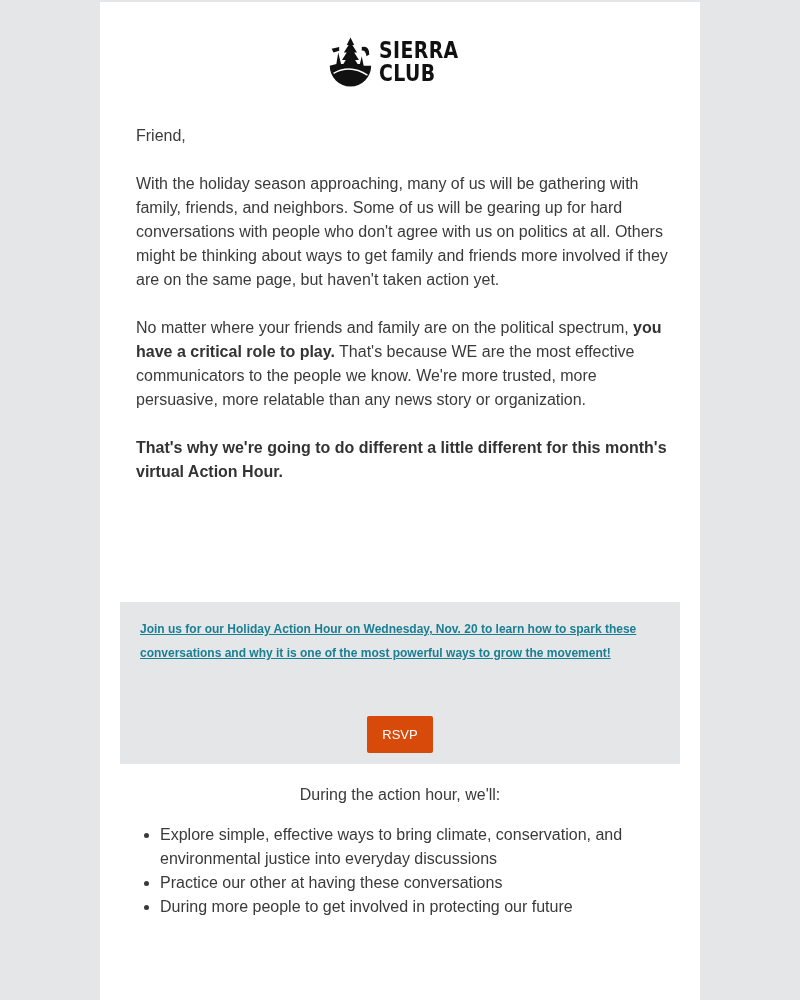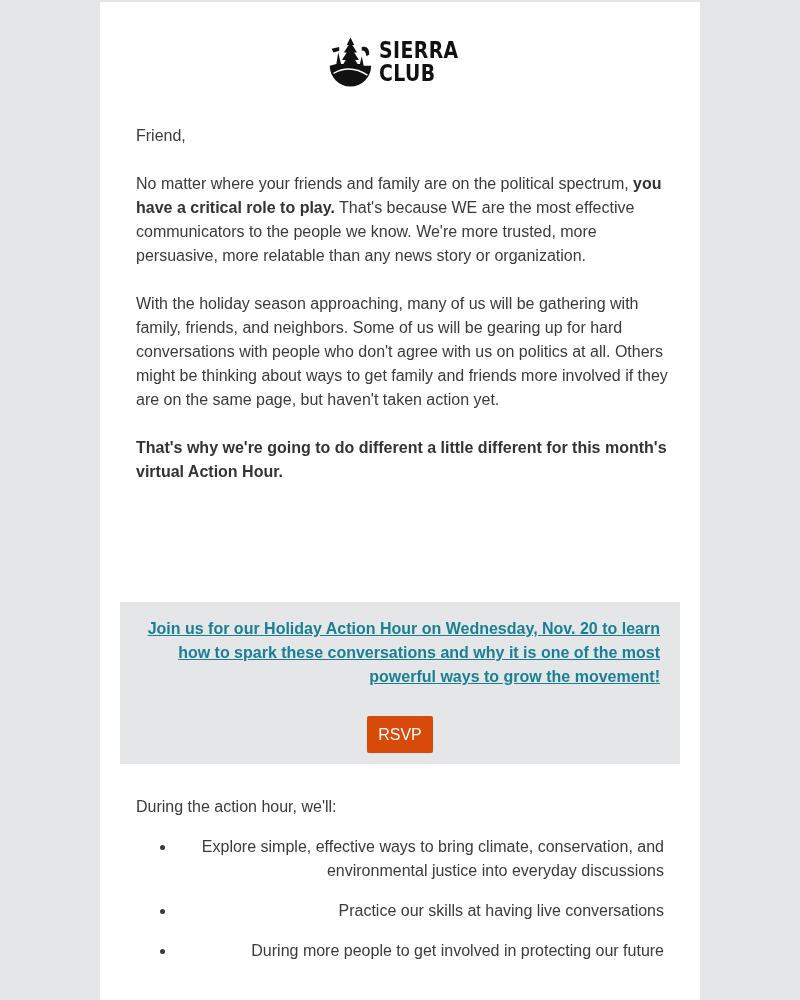--- a/index.html
+++ b/index.html
@@ -32,36 +32,36 @@
   p { margin: 0 0 24px 16px; }
   .p1 { line-height: 26px; }
   .p1 sup { font-size: 10px; vertical-align: 6px; line-height: 0; }
   b { font-weight: bold; color: #333; }
   .cta-box {
     position: absolute; left: 20px; top: 600px; width: 560px; height: 162px;
     background: #e5e6e8;
   }
   .cta-link {
     position: absolute; left: 20px; top: 15px; width: 520px;
-    text-align: right; font-weight: bold; font-size: 16px; line-height: 24px;
+    text-align: left; font-weight: bold; font-size: 12px; line-height: 24px;
     color: #1a7f93; text-decoration: underline;
   }
   .rsvp {
     position: absolute; left: 247px; top: 114px; width: 66px; height: 37px;
     background: #d84a0a; color: #fff; border-radius: 2px;
-    font-size: 16px; line-height: 37px; text-align: center;
+    font-size: 13px; line-height: 37px; text-align: center;
     cursor: pointer;
   }
   .lower {
     position: absolute; left: 20px; top: 777px; width: 560px;
     font-size: 16px; line-height: 24px;
   }
   .lower ul { margin: 16px 0 16px 0; padding-left: 40px; }
-  .lower li { margin: 16px; text-align: right; }
-  .lower p { margin: 16px; }
+  .lower li { margin: 0; }
+  .lower p { margin: 4px; text-align: center; }
 </style>
 </head>
 <body>
 
 <div class="card">
 
   <div class="logo">
     <svg width="52" height="56" viewBox="0 0 52 56">
       <path d="M4 32 A22 22 0 0 0 48 32 L40 32 L38 22 L36 30 L30 30 L28 38 L24 38 L22 30 L16 30 L13 18 L11 30 Z" fill="#111"></path>
       <path d="M26 2 L22 10 L24 10 L19 18 L22 18 L17 26 L21 26 L16 34 L22 34 L22 48 L30 48 L30 34 L36 34 L31 26 L35 26 L30 18 L33 18 L28 10 L30 10 Z" fill="#111"></path>
@@ -70,32 +70,32 @@
       <path d="M8 40 Q26 30 44 42" stroke="#fff" stroke-width="1.5" fill="none"></path>
     </svg>
     <div class="logo-text">
       <div>SIERRA</div>
       <div>CLUB</div>
     </div>
   </div>
 
   <div class="content">
     <p>Friend,</p>
+    <p>With the holiday season approaching, many of us will be gathering with family, friends, and neighbors. Some of us will be gearing up for hard conversations with people who don't agree with us on politics at all. Others might be thinking about ways to get family and friends more involved if they are on the same page, but haven't taken action yet.</p>
     <p><span>No matter where your friends and family are on the political spectrum, </span><b>you have a critical role to play.</b><span> That's because WE are the most effective communicators to the people we know. We're more trusted, more persuasive, more relatable than any news story or organization.</span></p>
-    <p>With the holiday season approaching, many of us will be gathering with family, friends, and neighbors. Some of us will be gearing up for hard conversations with people who don't agree with us on politics at all. Others might be thinking about ways to get family and friends more involved if they are on the same page, but haven't taken action yet.</p>
     <p><b>That's why we're going to do different a little different for this month's virtual Action Hour.</b></p>
   </div>
 
   <div class="cta-box">
     <a class="cta-link">Join us for our Holiday Action Hour on Wednesday, Nov. 20 to learn how to spark these conversations and why it is one of the most powerful ways to grow the movement!</a>
     <div class="rsvp">RSVP</div>
   </div>
 
   <div class="lower">
     <p>During the action hour, we'll:</p>
     <ul>
       <li>Explore simple, effective ways to bring climate, conservation, and environmental justice into everyday discussions</li>
-      <li>Practice our skills at having live conversations</li>
+      <li>Practice our other at having these conversations</li>
       <li>During more people to get involved in protecting our future</li>
     </ul>
   </div>
 
 </div>
 
 </body></html>

